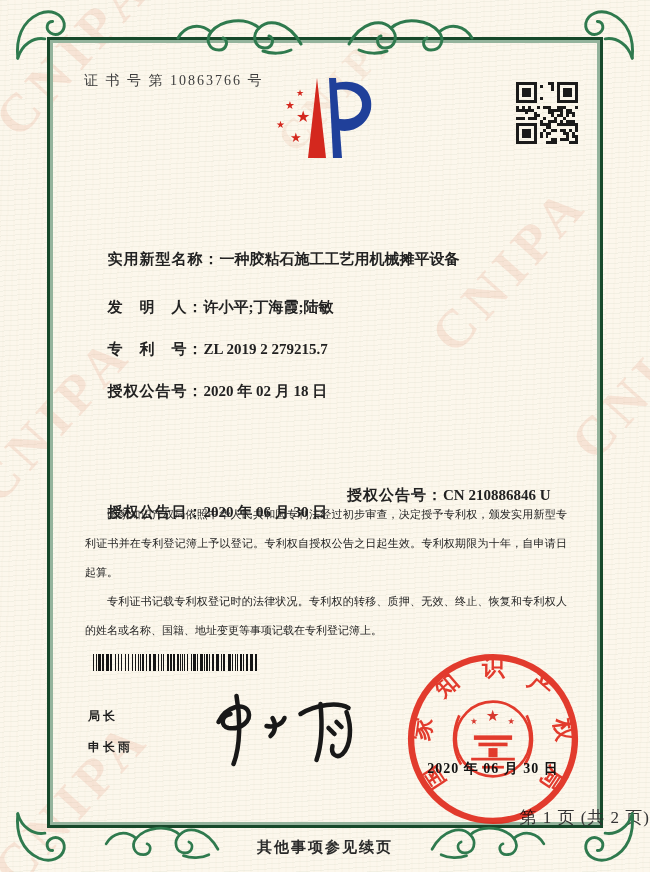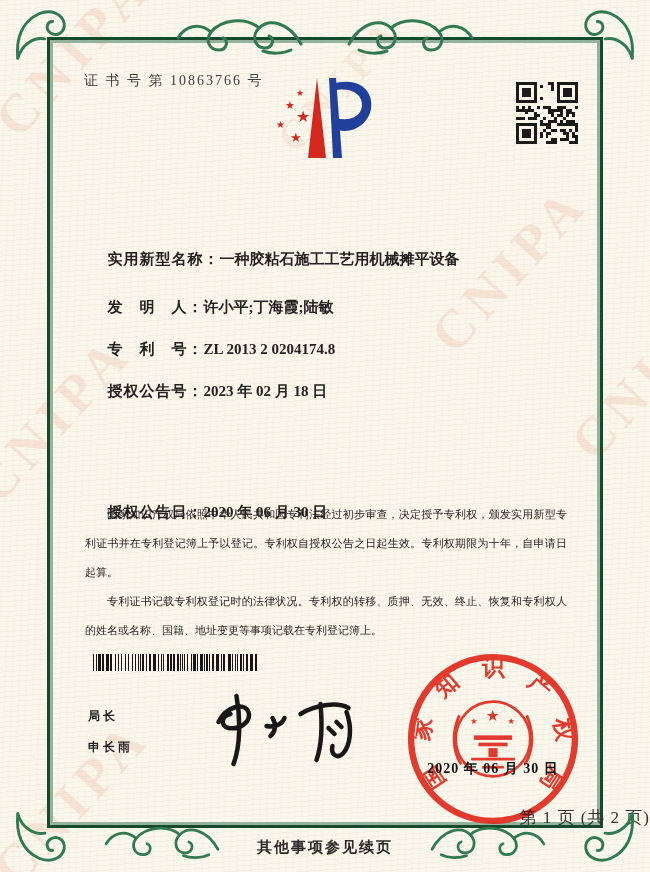--- a/index.html
+++ b/index.html
@@ -369,28 +369,29 @@
     </div>
 
 
     <div class="frow r0">
       <span class="flabel">实用新型名称：</span><span class="fvalue">一种胶粘石施工工艺用机械摊平设备</span>
     </div>
     <div class="frow r1">
       <span class="flabel">发　明　人：</span><span class="fvalue">许小平;丁海霞;陆敏</span>
     </div>
     <div class="frow r2">
-      <span class="flabel">专　利　号：</span><span class="fvalue">ZL 2013 2 0204174.8</span>
+      <span class="flabel">专　利　号：</span><span class="fvalue">ZL 2019 2 279215.7</span>
     </div>
     <div class="frow r3">
-      <span class="flabel">授权公告号：</span><span class="fvalue">2023 年 02 月 18 日</span>
+      <span class="flabel">授权公告号：</span><span class="fvalue">2020 年 02 月 18 日</span>
     </div>
 
     <div class="frow grant">
       <span class="flabel">授权公告日：</span><span class="fvalue">2020 年 06 月 30 日</span>
+      <span class="col2"><span class="flabel">授权公告号：</span><span class="fvalue">CN 210886846 U</span></span>
     </div>
 
     <div class="bodytext">
       <p>国家知识产权局依照中华人民共和国专利法经过初步审查，决定授予专利权，颁发实用新型专利证书并在专利登记簿上予以登记。专利权自授权公告之日起生效。专利权期限为十年，自申请日起算。</p>
       <p>专利证书记载专利权登记时的法律状况。专利权的转移、质押、无效、终止、恢复和专利权人的姓名或名称、国籍、地址变更等事项记载在专利登记簿上。</p>
     </div>
 
     <div class="barcode">
       <svg viewBox="0 0 165 17" preserveAspectRatio="none" shape-rendering="crispEdges">
           <rect x="0" y="0" width="1" height="17"></rect>

